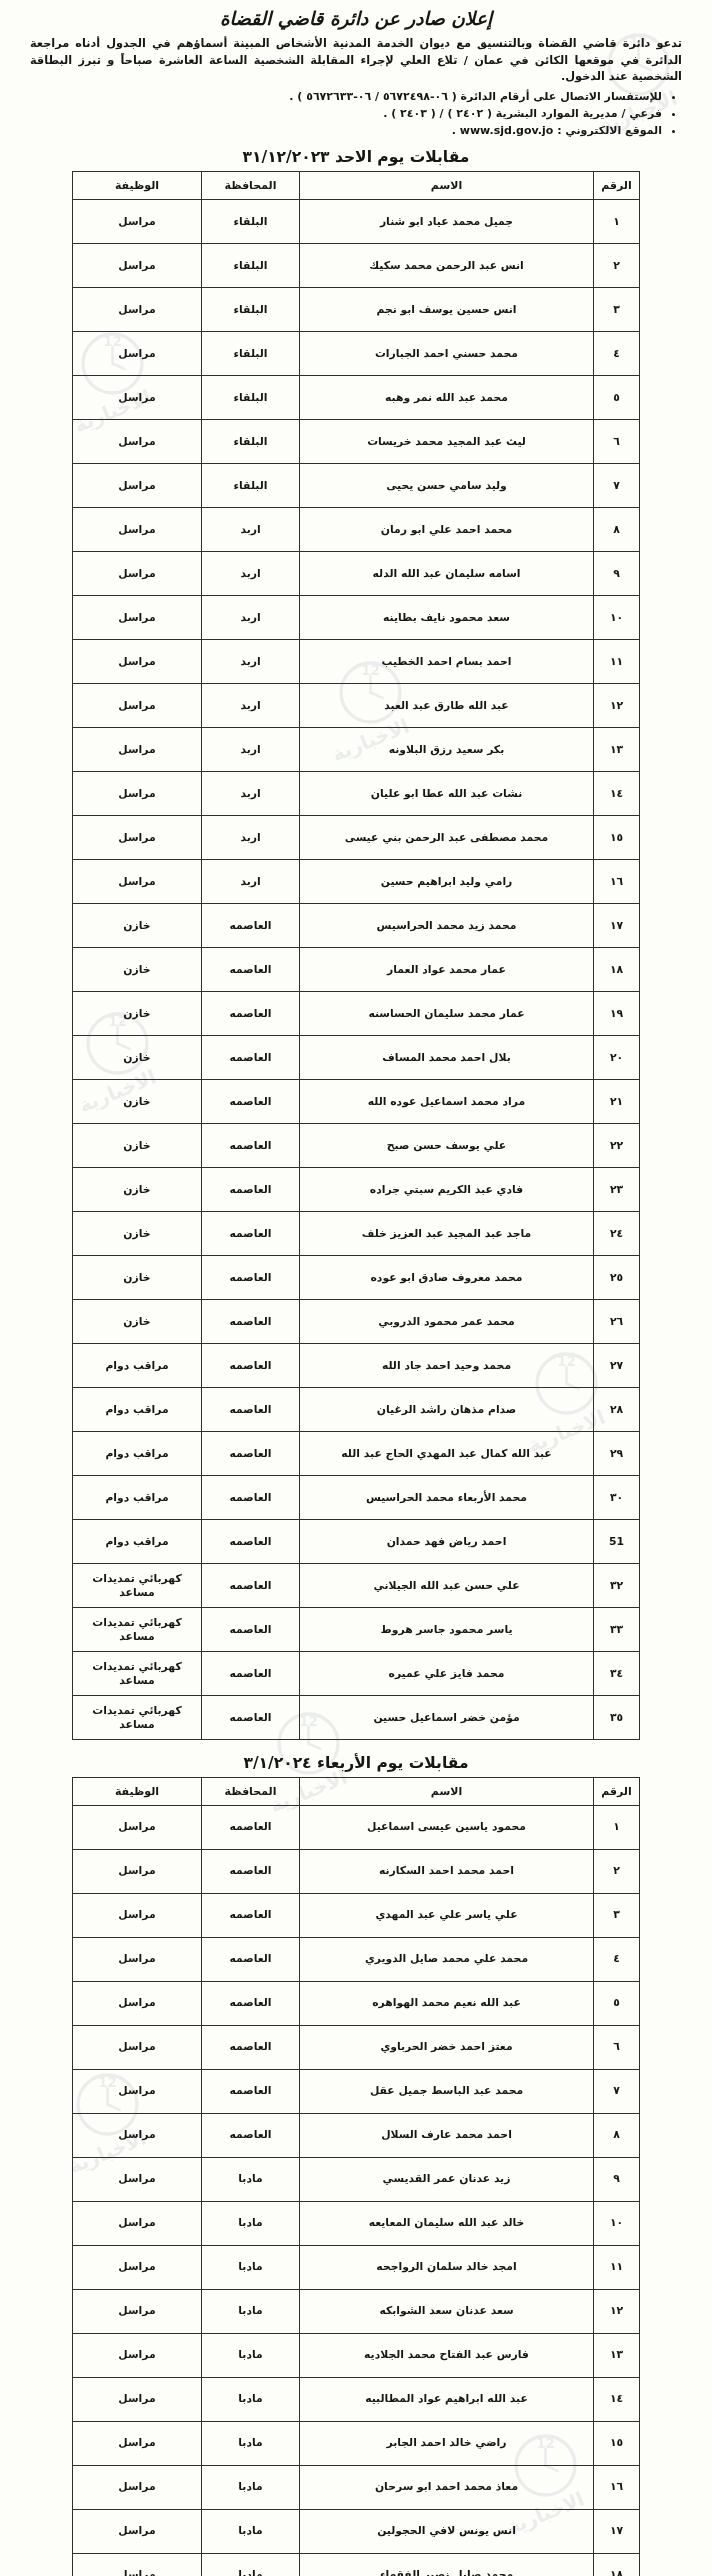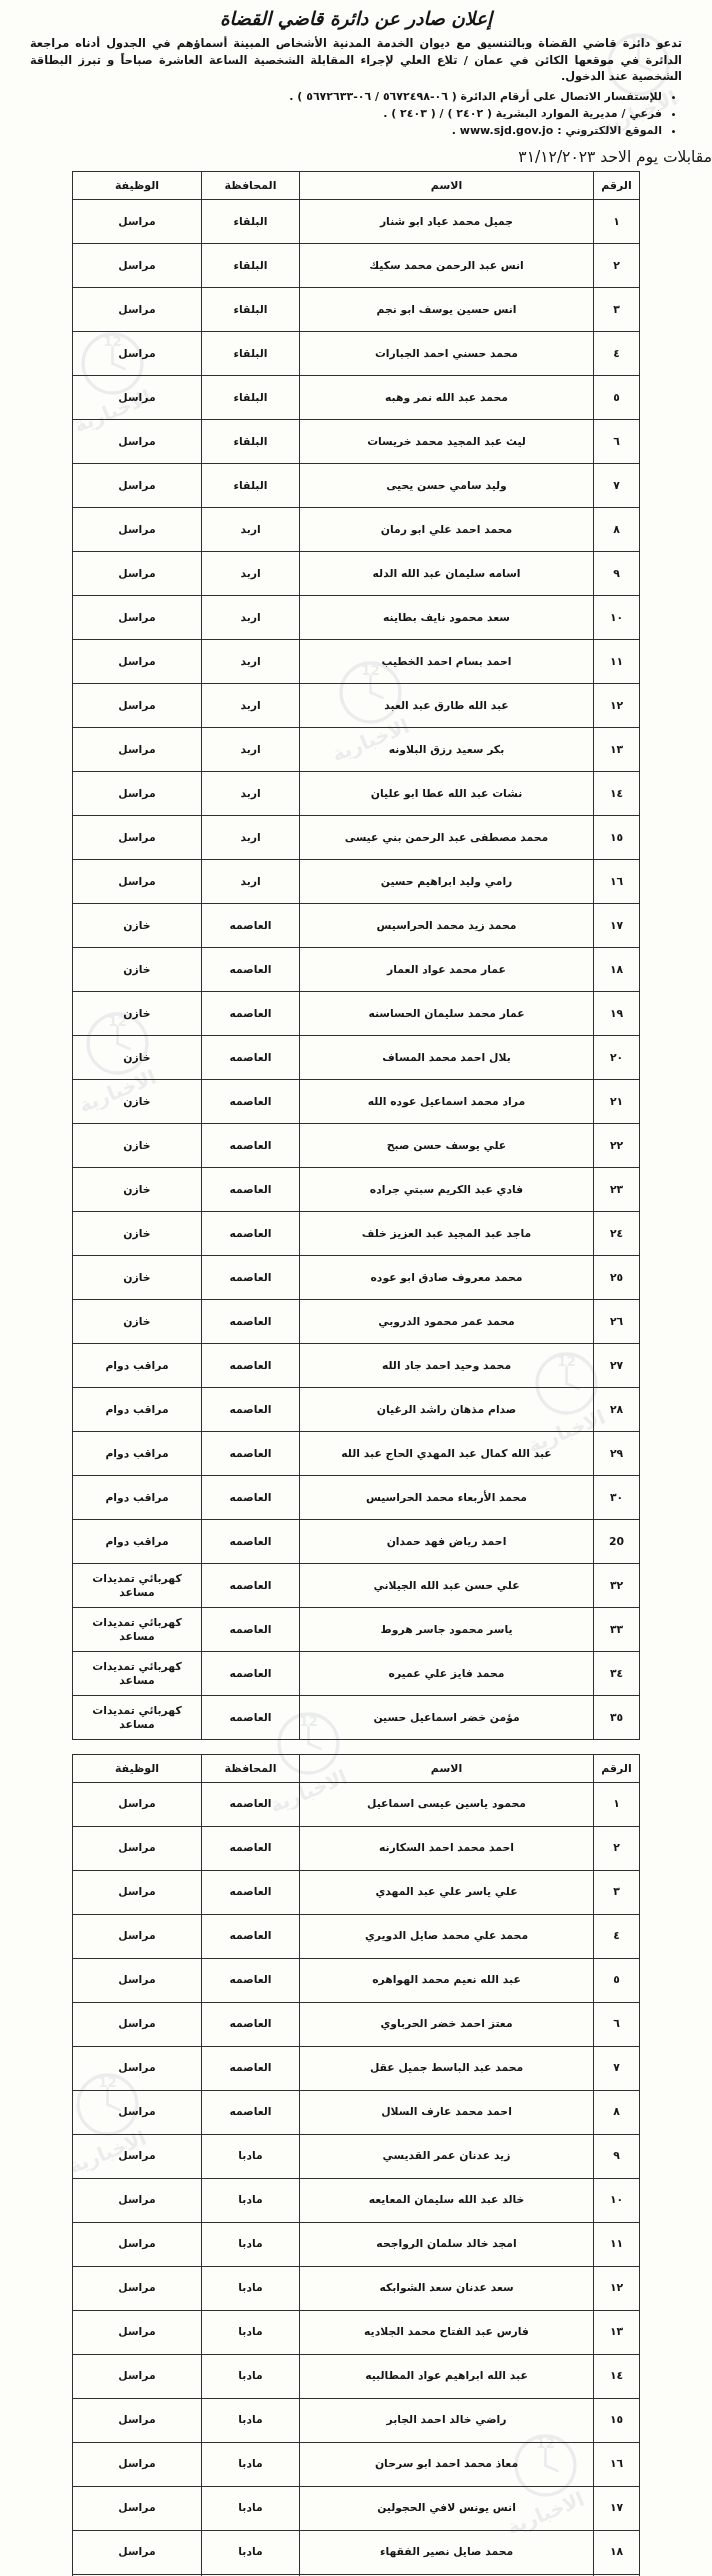--- a/index.html
+++ b/index.html
@@ -49,21 +49,21 @@
     margin: 2.1px 26px 4.1px 0; padding-right: 24px;
     list-style: disc;
   }
   .bullets li {
     font-size: 11px; font-weight: bold; line-height: 1.55;
   }
 
   
   .section-heading {
     margin: 9.3px 0 5.2px;
-    font-size: 15.5px; font-weight: normal; text-align: right;
+    font-size: 15.5px; font-weight: bold; text-align: center;
   }
   table.roster {
     width: 567px; margin: 0 auto 13.4px;
     border-collapse: collapse; table-layout: fixed;
     background: transparent;
   }
   table.roster th, table.roster td {
     border: 0.5px solid #2f2f2f;
     text-align: center; vertical-align: middle;
     padding: 1px 4.1px;
@@ -391,21 +391,21 @@
             </tr>
 
             <tr>
               <td>٣٠</td>
               <td>محمد الأربعاء محمد الحراسيس</td>
               <td>العاصمه</td>
               <td>مراقب دوام</td>
             </tr>
 
             <tr>
-              <td>20</td>
+              <td>51</td>
               <td>احمد رياض فهد حمدان</td>
               <td>العاصمه</td>
               <td>مراقب دوام</td>
             </tr>
 
             <tr>
               <td>٣٢</td>
               <td>علي حسن عبد الله الجيلاني</td>
               <td>العاصمه</td>
               <td>كهربائي تمديدات مساعد</td>
@@ -429,20 +429,21 @@
               <td>٣٥</td>
               <td>مؤمن خضر اسماعيل حسين</td>
               <td>العاصمه</td>
               <td>كهربائي تمديدات مساعد</td>
             </tr>
           </tbody>
       </table>
     </section>
 
     <section>
+      <h2 class="section-heading">مقابلات يوم الأربعاء ٣/١/٢٠٢٤</h2>
       <table class="roster">
         <colgroup>
             <col class="c-no">
             <col class="c-name">
             <col class="c-gov">
             <col class="c-job">
           </colgroup>
         <thead>
           <tr>
             <th>الرقم</th>

